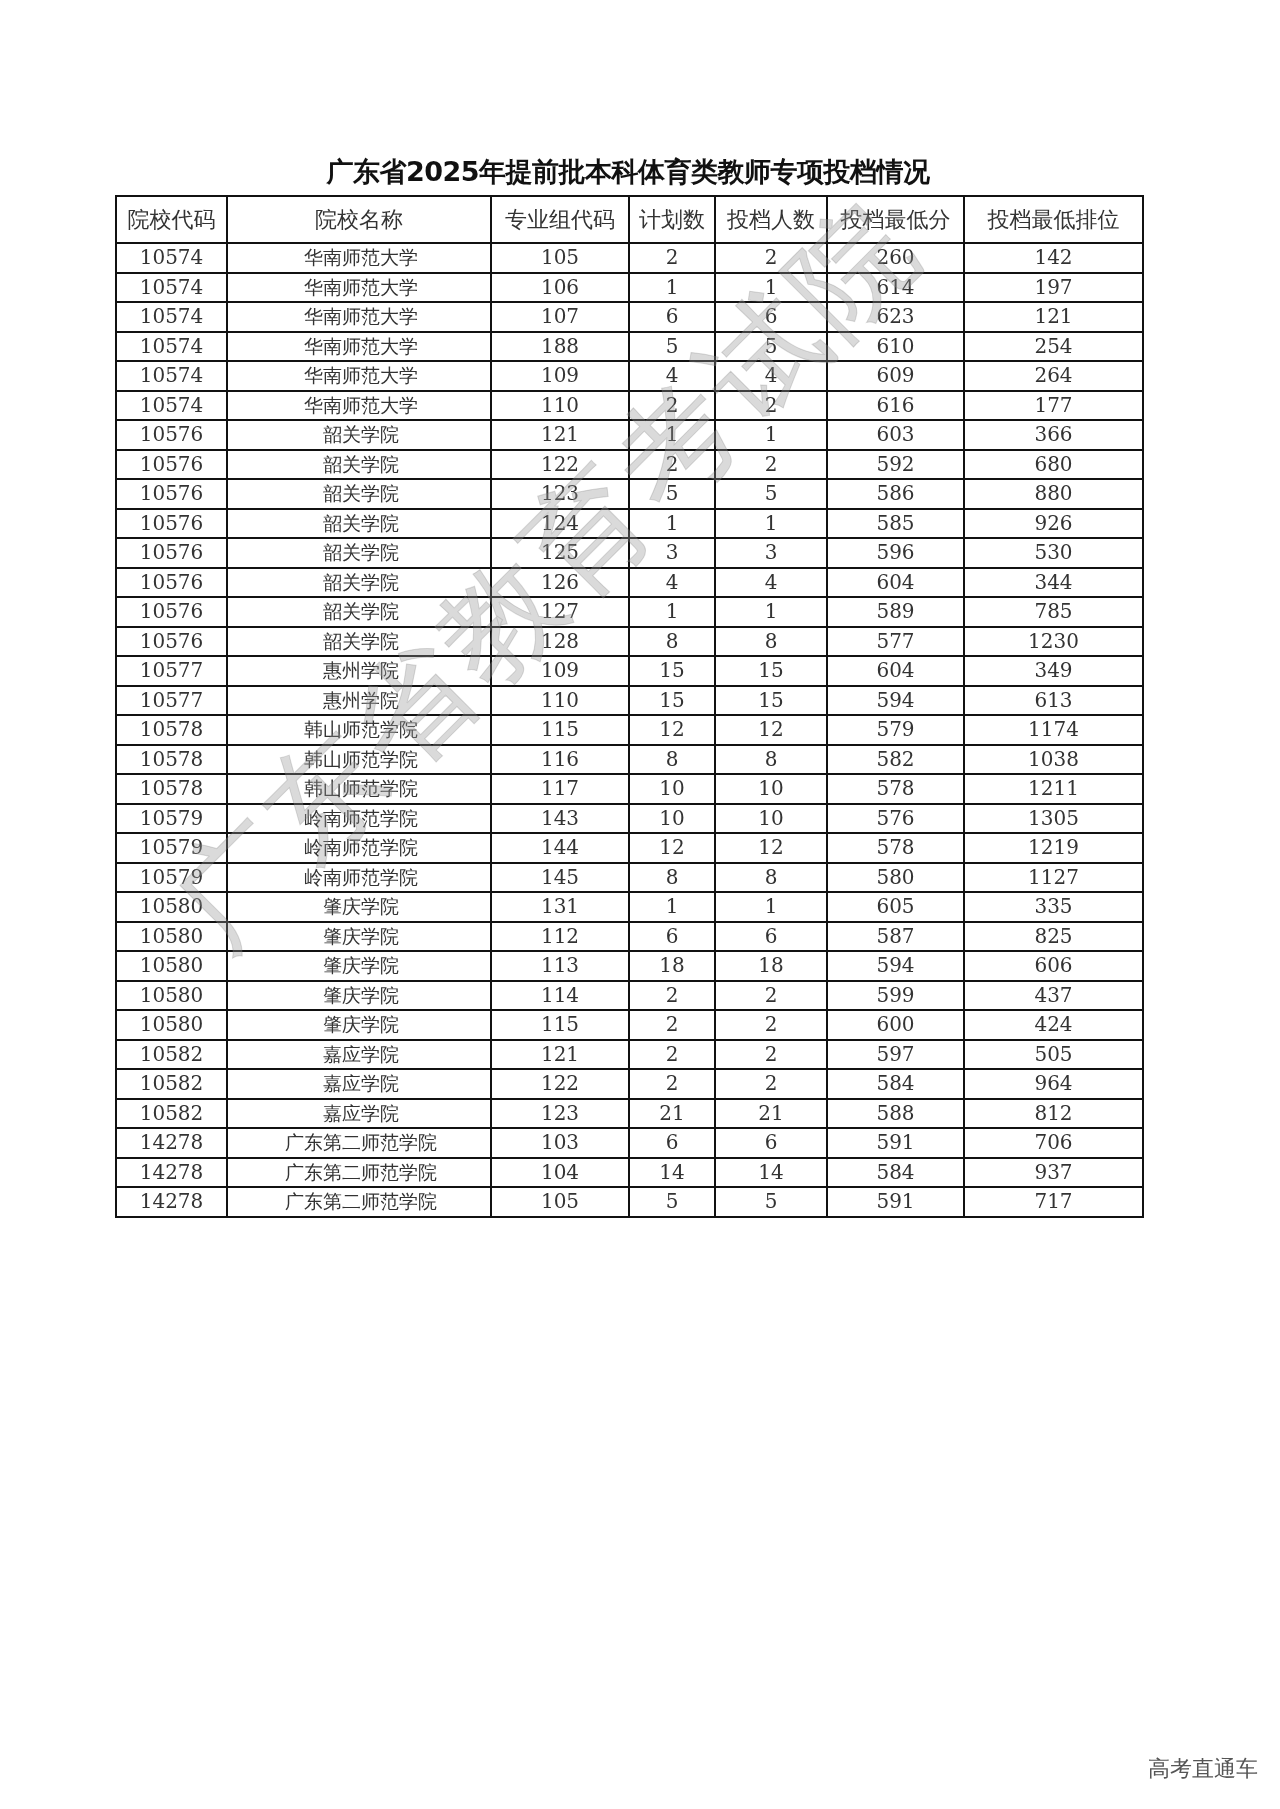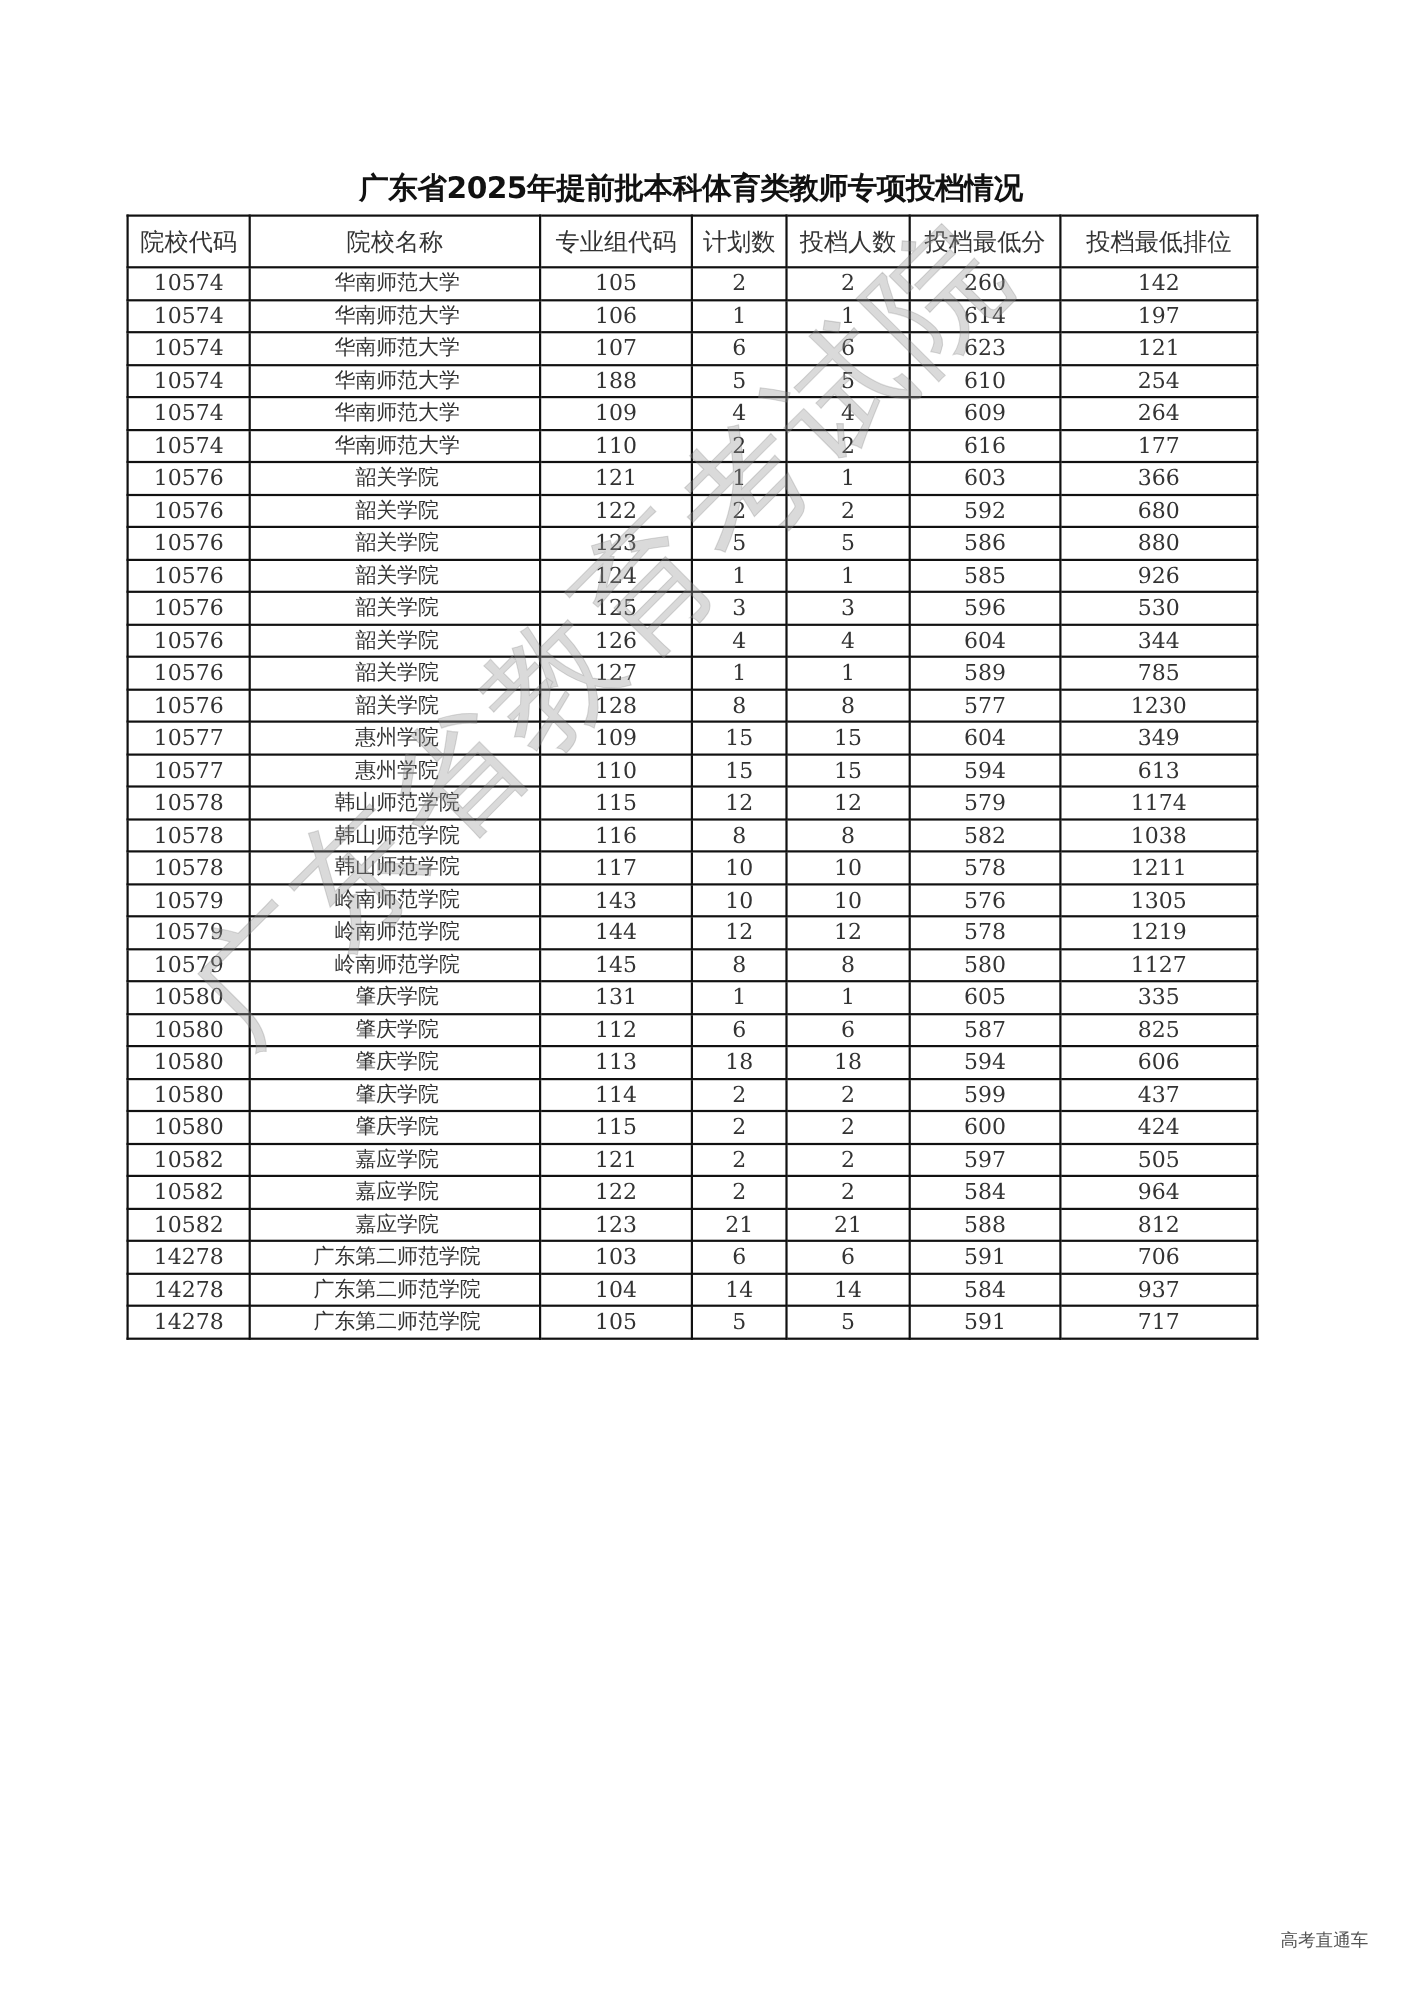--- a/index.html
+++ b/index.html
@@ -12,21 +12,21 @@
                  border-collapse: collapse; table-layout: fixed; border-radius: 29px; }
     table.grid th, table.grid td { border: 2px solid #111; padding: 0; overflow: hidden; white-space: nowrap; }
     table.grid th { height: 45px; font-weight: normal; font-size: 22px; text-align: center;
                     font-family: "DejaVu Sans", "Liberation Sans", sans-serif; color: #333; }
     table.grid td { height: 27.5px; font-size: 20px; line-height: 27px; text-align: center; color: #333; }
     table.grid td.name { text-align: center; padding-left: 4px; font-family: "DejaVu Sans", "Liberation Sans", sans-serif; font-size: 19px; }
     .watermark { position: absolute; left: 140px; top: 870px; font-size: 118px; color: rgba(150,150,150,0.35);
                  transform: rotate(-45deg); transform-origin: left top; white-space: nowrap;
                  font-family: "DejaVu Sans", "Liberation Sans", sans-serif; letter-spacing: 6px; pointer-events: none;
                  -webkit-text-stroke: 1px rgba(120,120,120,0.25); }
-    .footer { position: absolute; right: 36px; top: 1754px; font-size: 16px; color: #555;
+    .footer { position: absolute; right: 22px; top: 1754px; font-size: 22px; color: #555;
               font-family: "DejaVu Sans", "Liberation Sans", sans-serif; }
   </style>
 </head>
 <body>
 
 <div class="title">广东省2025年提前批本科体育类教师专项投档情况</div>
 
 <table class="grid">
   <colgroup>
     <col style="width:111px">

